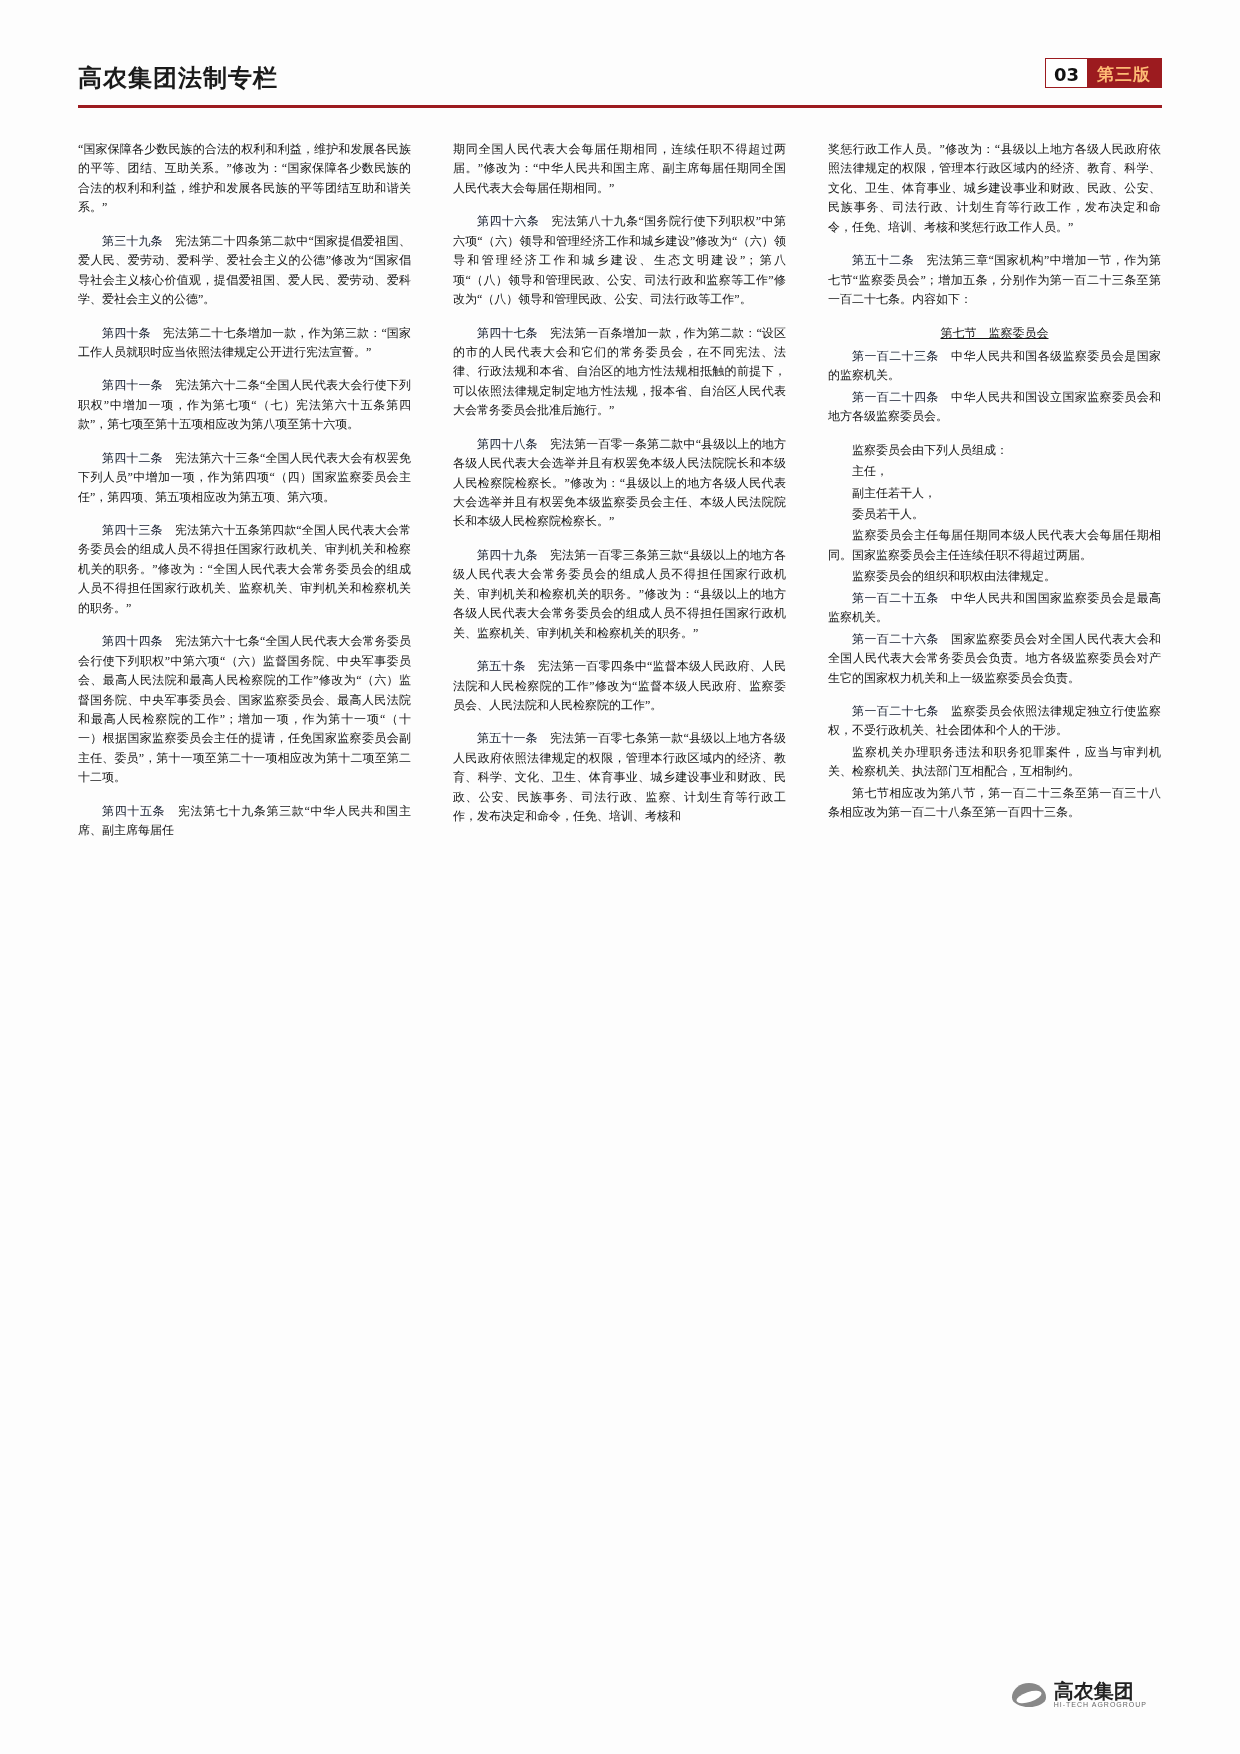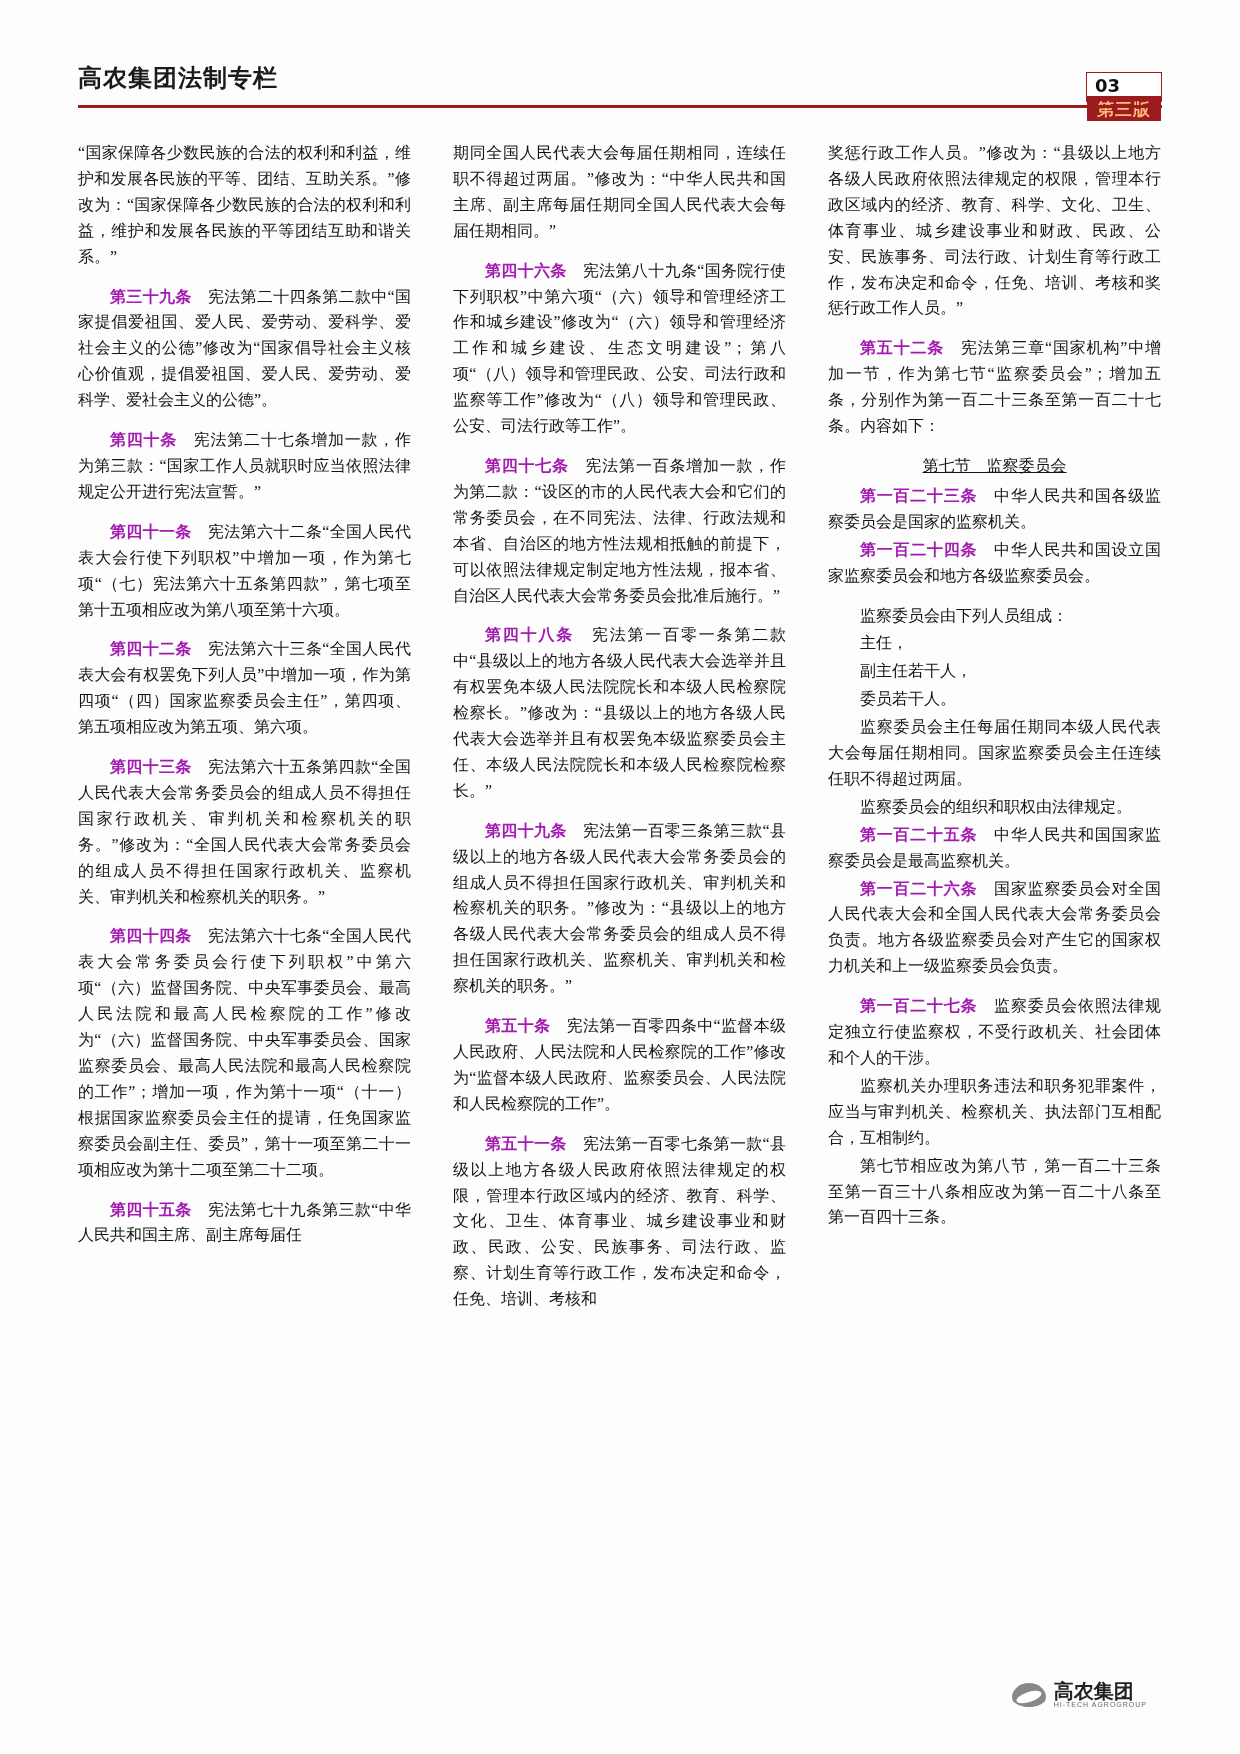--- a/index.html
+++ b/index.html
@@ -39,26 +39,25 @@
     top: 6px;
     font-size: 24px;
     font-weight: bold;
     color: #1a1a1a;
     letter-spacing: 1px;
     font-family: "DejaVu Sans", "Liberation Sans", sans-serif;
   }
   .header-pagebox {
     position: absolute;
     right: 0;
-    top: 16px;
+    top: 2px;
     display: flex;
     align-items: stretch;
     border: 1px solid #9c1b1f;
     height: 28px;
-    flex-direction: column;
   }
   .header-pagenum {
     color: #111;
     font-weight: bold;
     font-size: 18px;
     padding: 2px 8px 0 8px;
     display: flex;
     align-items: center;
     font-family: "DejaVu Sans", "Liberation Sans", sans-serif;
     background: #fff;
@@ -79,35 +78,35 @@
     position: absolute;
     top: 140px;
     left: 78px;
     right: 78px;
     bottom: 120px;
     display: flex;
     gap: 42px;
   }
   .column {
     width: 333px;
-    font-size: 16px;
+    font-size: 12px;
     line-height: 1.62;
     color: #141414;
     text-align: justify;
     text-justify: inter-ideograph;
   }
   p {
     margin: 0 0 14px 0;
   }
   p.indent {
     text-indent: 2em;
   }
   .art {
-    color: #a21caf;
-    font-weight: bold;
+    color: #0f172a;
+    font-weight: normal;
   }
   .sub-center {
     text-align: center;
     margin: 0 0 4px 0;
     text-decoration: underline;
   }
   .tight {
     margin-bottom: 2px;
   }
   .sub-indent {

